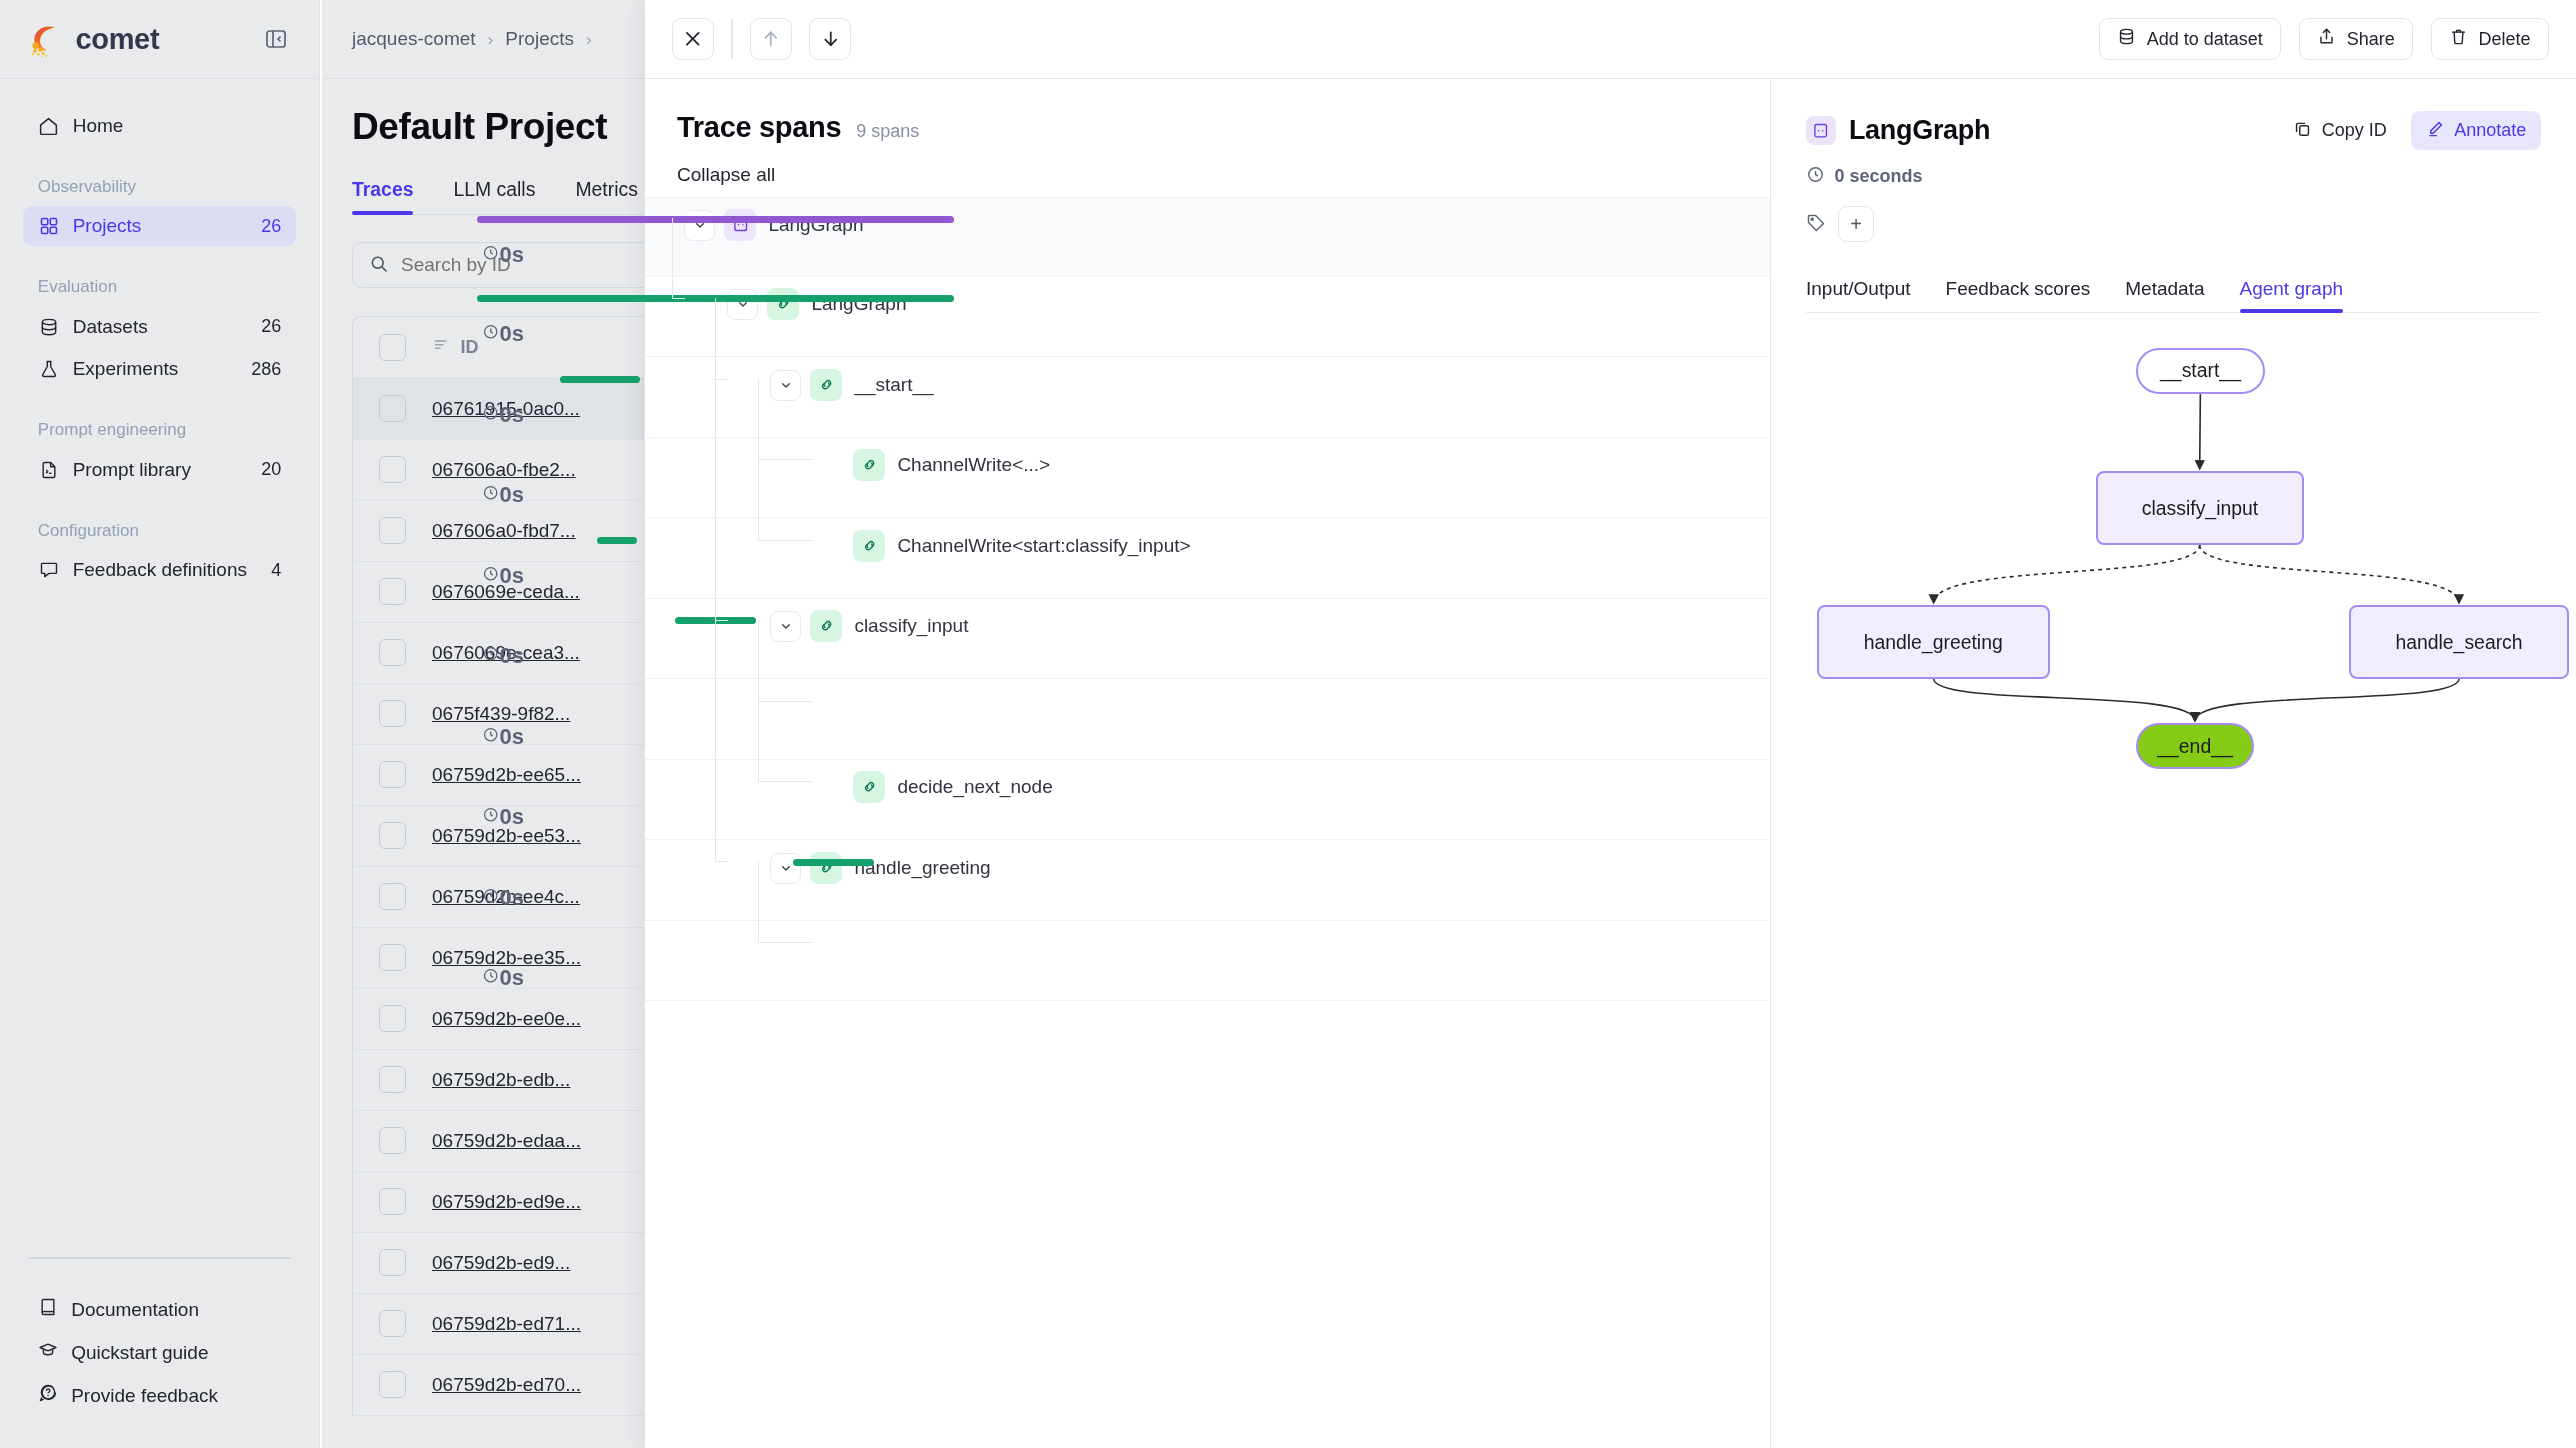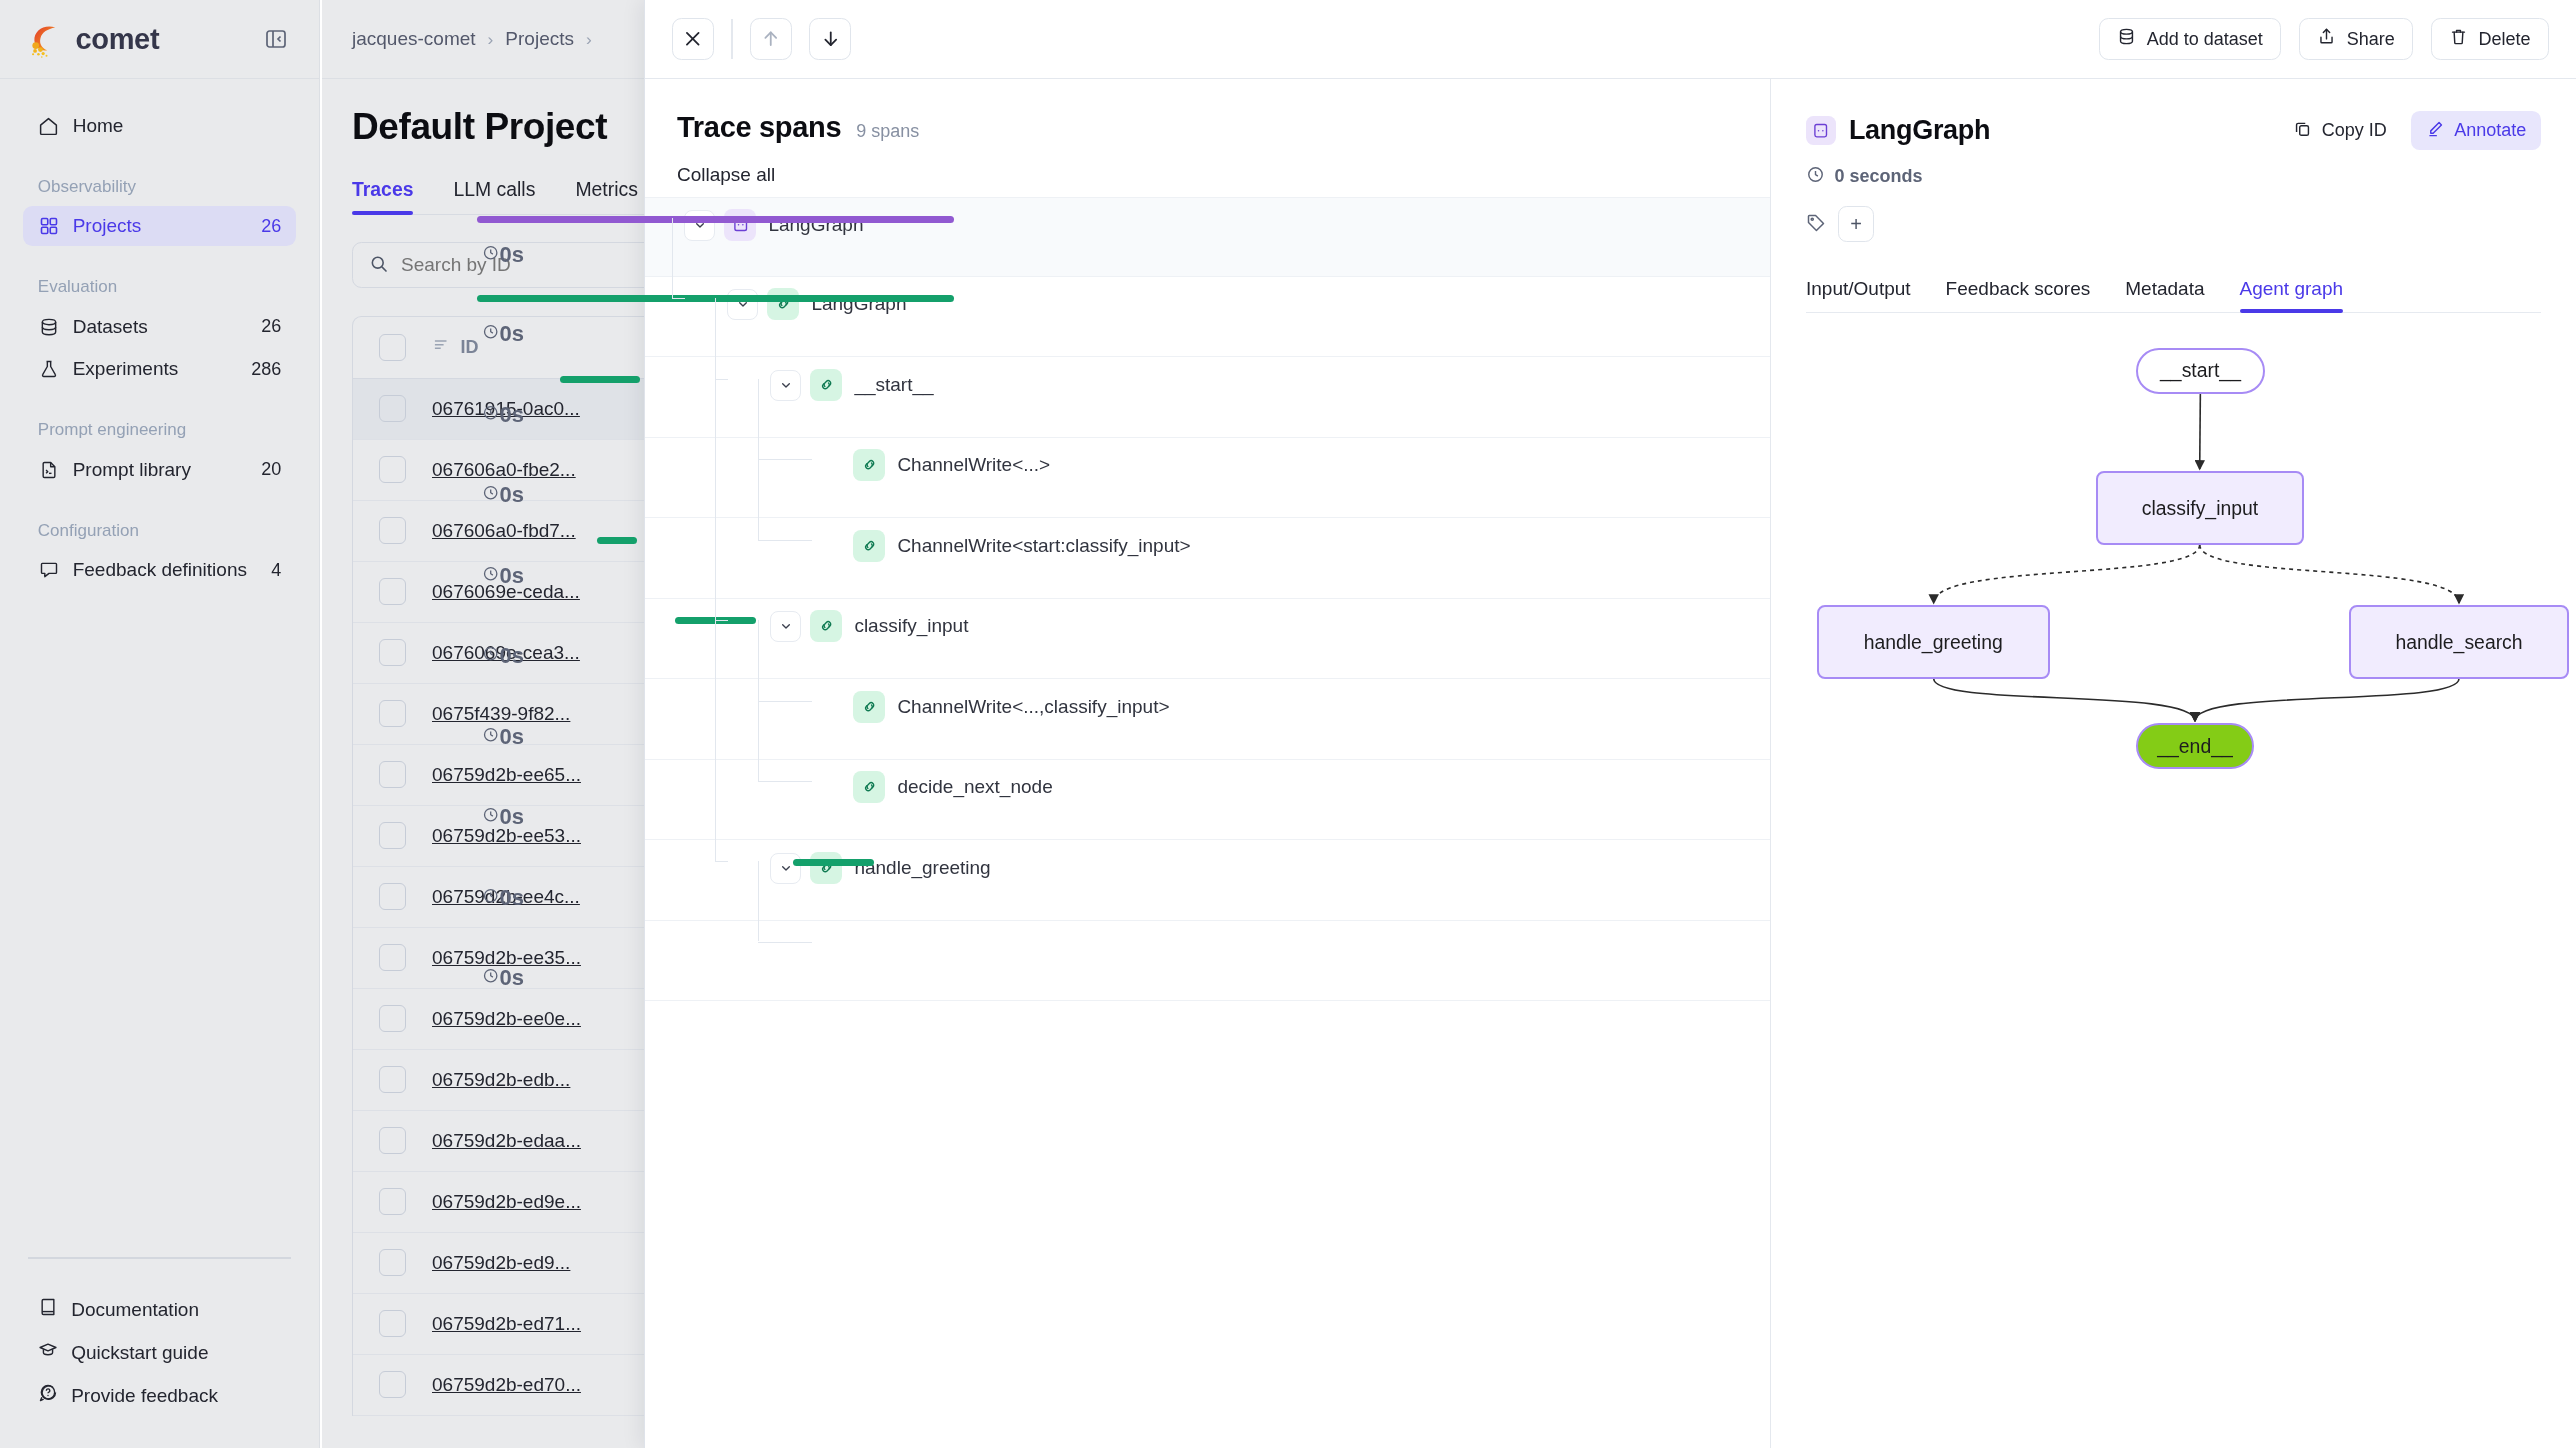--- a/index.html
+++ b/index.html
@@ -737,30 +737,20 @@
               <div class="dur-bar" style="left: 30px; width: 81px; background: rgb(20, 160, 107);"></div>
               <div class="dur-label" style="left: -163px; top: 44px;">
                 <span><svg width="17.4" height="17.4" viewBox="0 0 24 24" fill="none" stroke="#5d6477" stroke-width="1.8">
                     <circle cx="12" cy="12" r="8.5"></circle>
                     <polyline points="12,7.5 12,12 15,14"></polyline>
                   </svg></span>
                 <span class="dtxt">0s</span>
               </div>
             </div>
             <div class="span-row" style="top: 483px;">
-              <div class="span-left" style="left: 168px; top: 5.4px;">
-                <span style="width:31px;flex-shrink:0;display:inline-block"></span>
-                <span class="type-chip green">
-                  <svg width="17.4" height="17.4" viewBox="0 0 24 24" fill="none" stroke="#0f7a52" stroke-width="1.9" stroke-linecap="round">
-                    <path d="M9.5 14.5a3.5 3.5 0 0 1 0-5l2-2a3.5 3.5 0 0 1 5 5l-1 1"></path>
-                    <path d="M14.5 9.5a3.5 3.5 0 0 1 0 5l-2 2a3.5 3.5 0 0 1-5-5l1-1"></path>
-                  </svg>
-                </span>
-                <span class="span-name">ChannelWrite&lt;...,classify_input&gt;</span>
-              </div>
               <div class="dash-line" style="left: 558px; width: 0px;"></div>
               <div class="dur-label" style="left: -163px; top: 44px;">
                 <span><svg width="17.4" height="17.4" viewBox="0 0 24 24" fill="none" stroke="#5d6477" stroke-width="1.8">
                     <circle cx="12" cy="12" r="8.5"></circle>
                     <polyline points="12,7.5 12,12 15,14"></polyline>
                   </svg></span>
                 <span class="dtxt">0s</span>
               </div>
             </div>
             <div class="span-row" style="top: 563px;">

